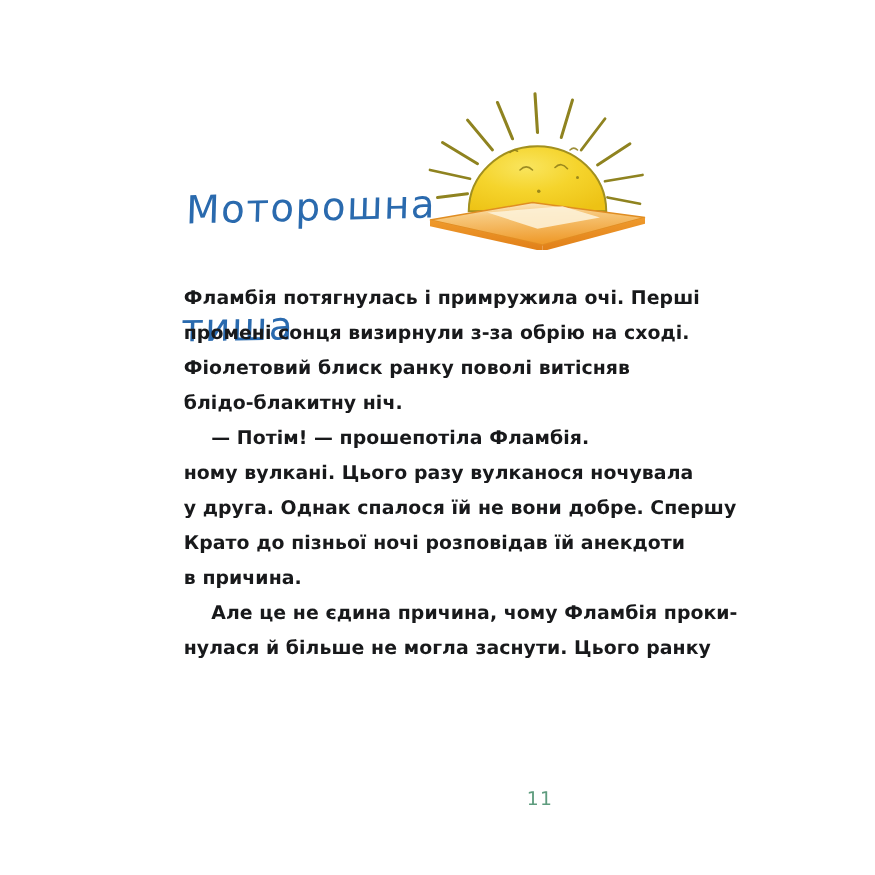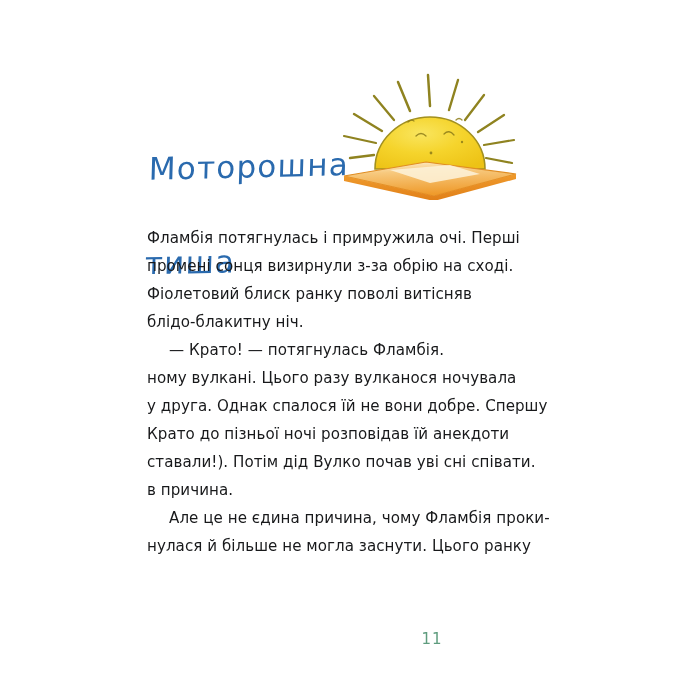--- a/index.html
+++ b/index.html
@@ -62,21 +62,21 @@
   .body-text {
     position: absolute;
     left: 147px;
     top: 224px;
     width: 372px;
     color: #18191b;
     font-family: "DejaVu Sans", sans-serif;
     font-size: 15.1px;
     line-height: 28px;
     letter-spacing: 0.05px;
-    font-weight: 400;
+    font-weight: 700;
   }
   .body-text .tline {
     display: block;
     white-space: pre;
   }
   .body-text .tline.indent {
     text-indent: 22px;
   }
 
   
@@ -159,26 +159,25 @@
     </div>
   </div>
 
   <div class="body-text">
 
     <span class="tline">Фламбія потягнулась і примружила очі. Перші</span>
     <span class="tline">промені сонця визирнули з-за обрію на сході.</span>
     <span class="tline">Фіолетовий блиск ранку поволі витісняв</span>
     <span class="tline">блідо-блакитну ніч.</span>
 
-    <span class="tline indent">— Крато! — потягнулась Фламбія.</span>
+    <span class="tline indent">— Потім! — прошепотіла Фламбія.</span>
 
     <span class="tline">ному вулкані. Цього разу вулканося ночувала</span>
     <span class="tline">у друга. Однак спалося їй не вони добре. Спершу</span>
     <span class="tline">Крато до пізньої ночі розповідав їй анекдоти</span>
-    <span class="tline">ставали!). Потім дід Вулко почав уві сні співати.</span>
     <span class="tline">в причина.</span>
 
     <span class="tline indent">Але це не єдина причина, чому Фламбія проки-</span>
     <span class="tline">нулася й більше не могла заснути. Цього ранку</span>
   </div>
 
   <div class="page-number">11</div>
 
 </div>
 

